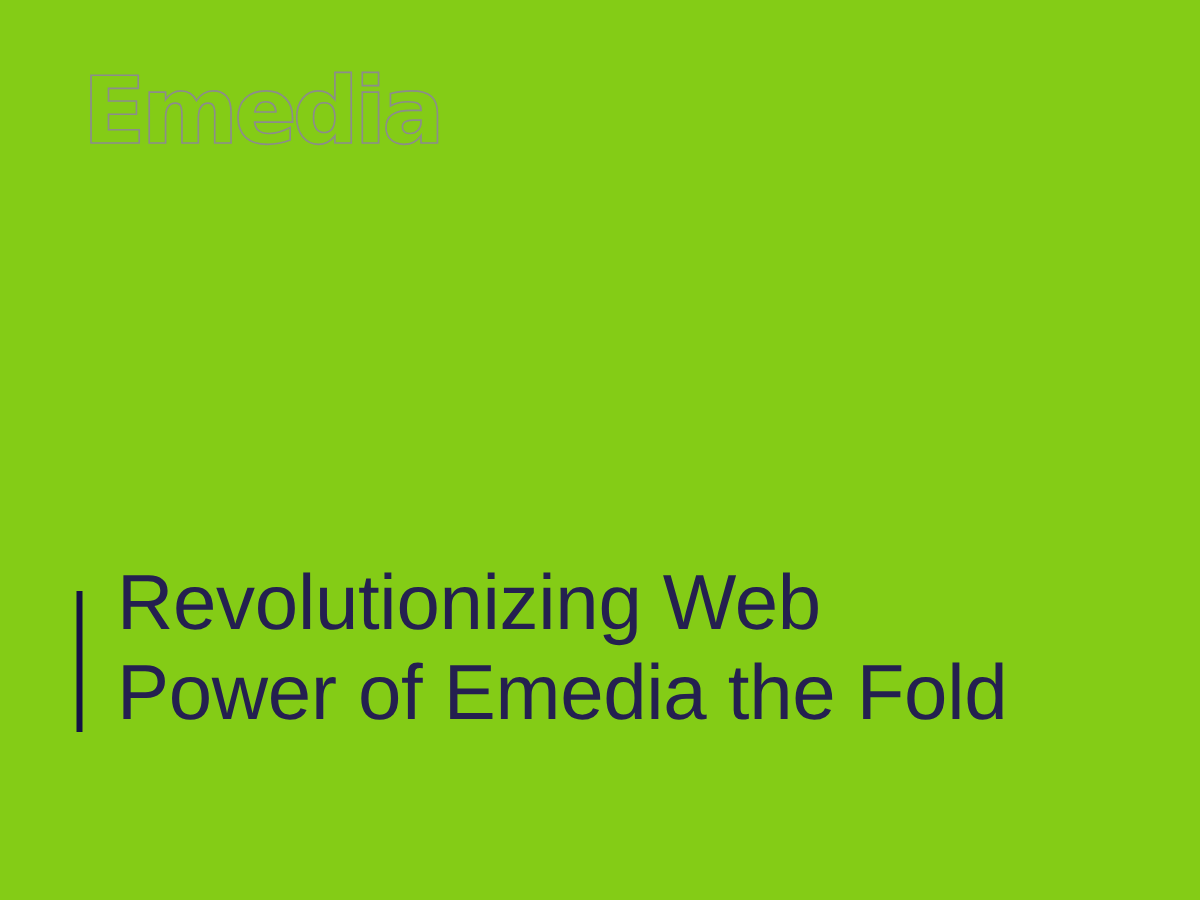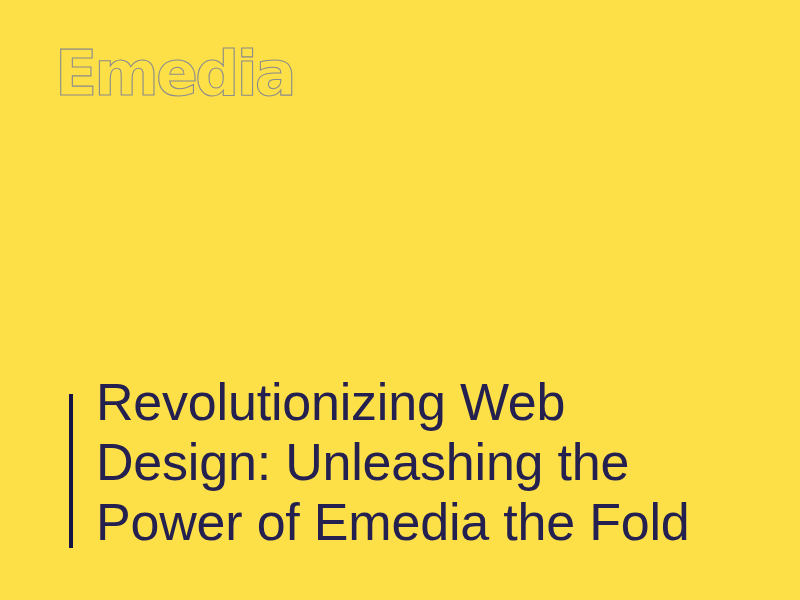--- a/index.html
+++ b/index.html
@@ -12,21 +12,21 @@
     height: 600px;
     background: #ffffff;
     font-family: "Liberation Sans", sans-serif;
     overflow: hidden;
   }
 
   .slide {
     position: relative;
     width: 800px;
     height: 600px;
-    background: #fde047;
+    background: #84cc16;
     box-sizing: border-box;
   }
 
   
   .brand {
     position: absolute;
     left: 55px;
     top: 33px;
     width: 300px;
     height: 76px;
@@ -40,21 +40,21 @@
     line-height: 62px;
     fill: none;
     stroke: #8c8c8c;
     stroke-width: 1.1px;
     paint-order: stroke;
   }
 
   
   .headline-block {
     position: absolute;
-    left: 69px;
+    left: 51px;
     top: 372px;
     display: flex;
     align-items: stretch;
   }
   .accent-bar {
     width: 4px;
     background: #141244;
     flex: 0 0 4px;
     margin-top: 22px;
     margin-bottom: 4px;
@@ -83,18 +83,17 @@
   <div class="brand">
     <svg width="300" height="76" viewBox="0 0 300 76">
       <text class="brand-wordmark" x="0" y="62">Emedia</text>
     </svg>
   </div>
 
   <div class="headline-block">
     <div class="accent-bar"></div>
     <h1 class="headline">
       <span class="headline-line">Revolutionizing Web</span>
-      <span class="headline-line">Design: Unleashing the</span>
       <span class="headline-line">Power of Emedia the Fold</span>
     </h1>
   </div>
 
 </div>
 
 </body></html>

